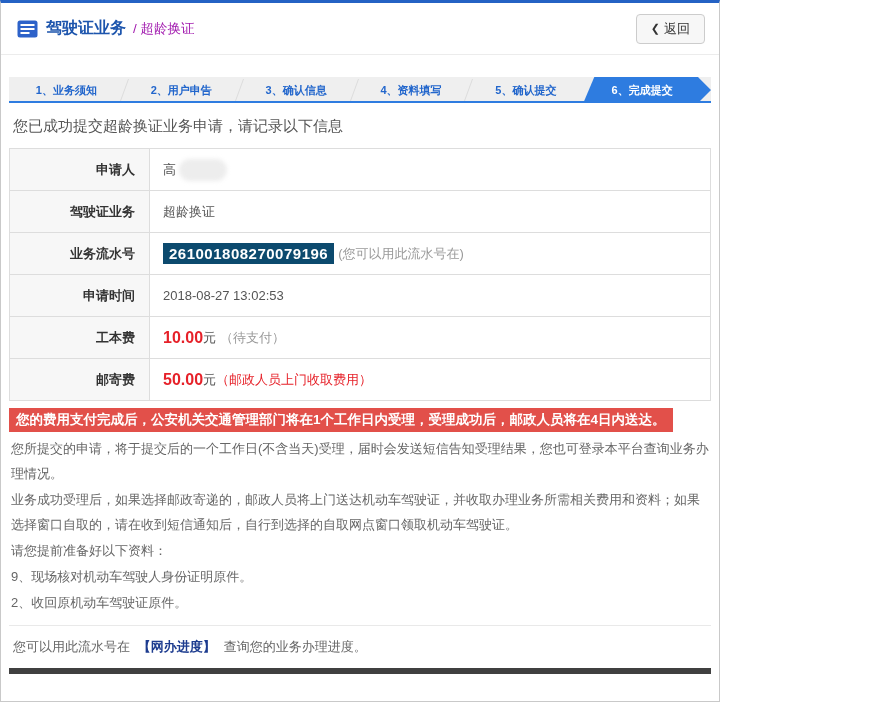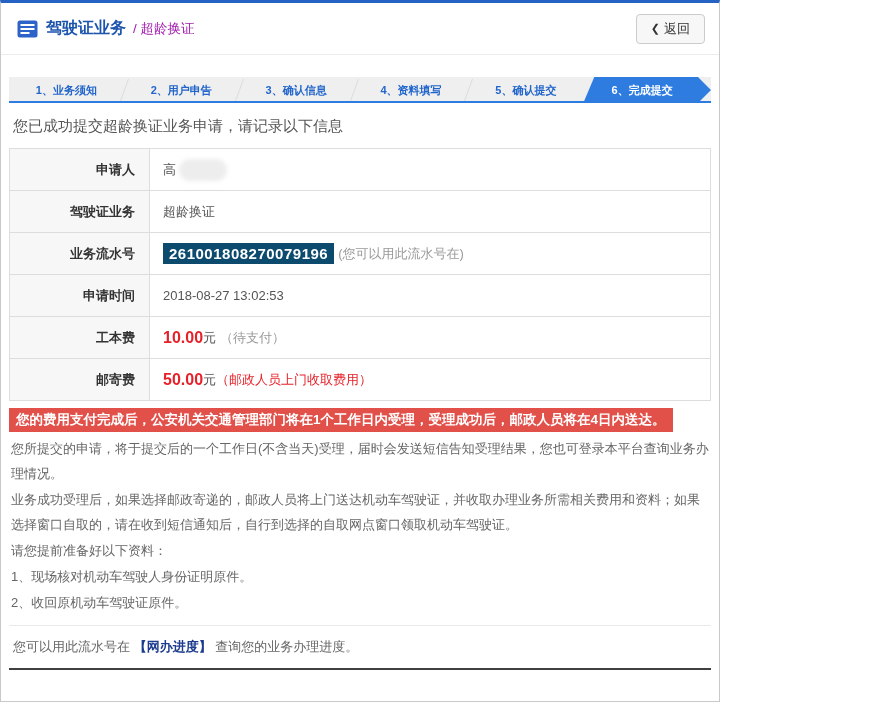--- a/index.html
+++ b/index.html
@@ -79,22 +79,22 @@
   .notice {
     display:inline-block; background:#e2504a; color:#fff; font-weight:bold;
     font-size:13.5px; padding:3px 7px;
   }
   
   .paras { margin:4px 10px 0 10px; }
   .paras p { margin:1px 0; line-height:25px; font-size:13px; color:#666; }
   
   .progress-line {
     margin:10px 8px 16px 8px; padding:12px 4px;
-    border-top:1px solid #e9e9e9; border-bottom:2px solid #404040;
-    font-size:13px; color:#666;
+    border-top:1px solid #e9e9e9; border-bottom:6px solid #404040;
+    font-size:13px; color:#666;font-family:Liberation Mono, monospace;
   }
   .progress-line .plink { color:#1d3c8f; font-weight:bold; cursor:pointer; }
   
   .btn-row { margin-top:33px; text-align:right; padding-right:58px; }
   .btn {
     display:inline-block; border:none; border-radius:4px; color:#fff;
     font-weight:bold; font-size:14px; padding:7px 14px; margin-left:11px;
     cursor:pointer; font-family:inherit;
   }
   .btn-green { background:#43a047; }
@@ -180,21 +180,21 @@
     </div>
 
   <div class="notice-wrap">
     <span class="notice">您的费用支付完成后，公安机关交通管理部门将在1个工作日内受理，受理成功后，邮政人员将在4日内送达。</span>
   </div>
 
   <div class="paras" id="paras">
       <p>您所提交的申请，将于提交后的一个工作日(不含当天)受理，届时会发送短信告知受理结果，您也可登录本平台查询业务办理情况。</p>
       <p>业务成功受理后，如果选择邮政寄递的，邮政人员将上门送达机动车驾驶证，并收取办理业务所需相关费用和资料；如果选择窗口自取的，请在收到短信通知后，自行到选择的自取网点窗口领取机动车驾驶证。</p>
       <p>请您提前准备好以下资料：</p>
-      <p>1、现场核对机动车驾驶人身份证明原件。</p>
+      <p>9、现场核对机动车驾驶人身份证明原件。</p>
       <p>2、收回原机动车驾驶证原件。</p>
     </div>
 
   <div class="progress-line">
     <span>您可以用此流水号在</span>
     <span class="plink">【网办进度】</span>
     <span>查询您的业务办理进度。</span>
   </div>
 
   <div class="btn-row">

